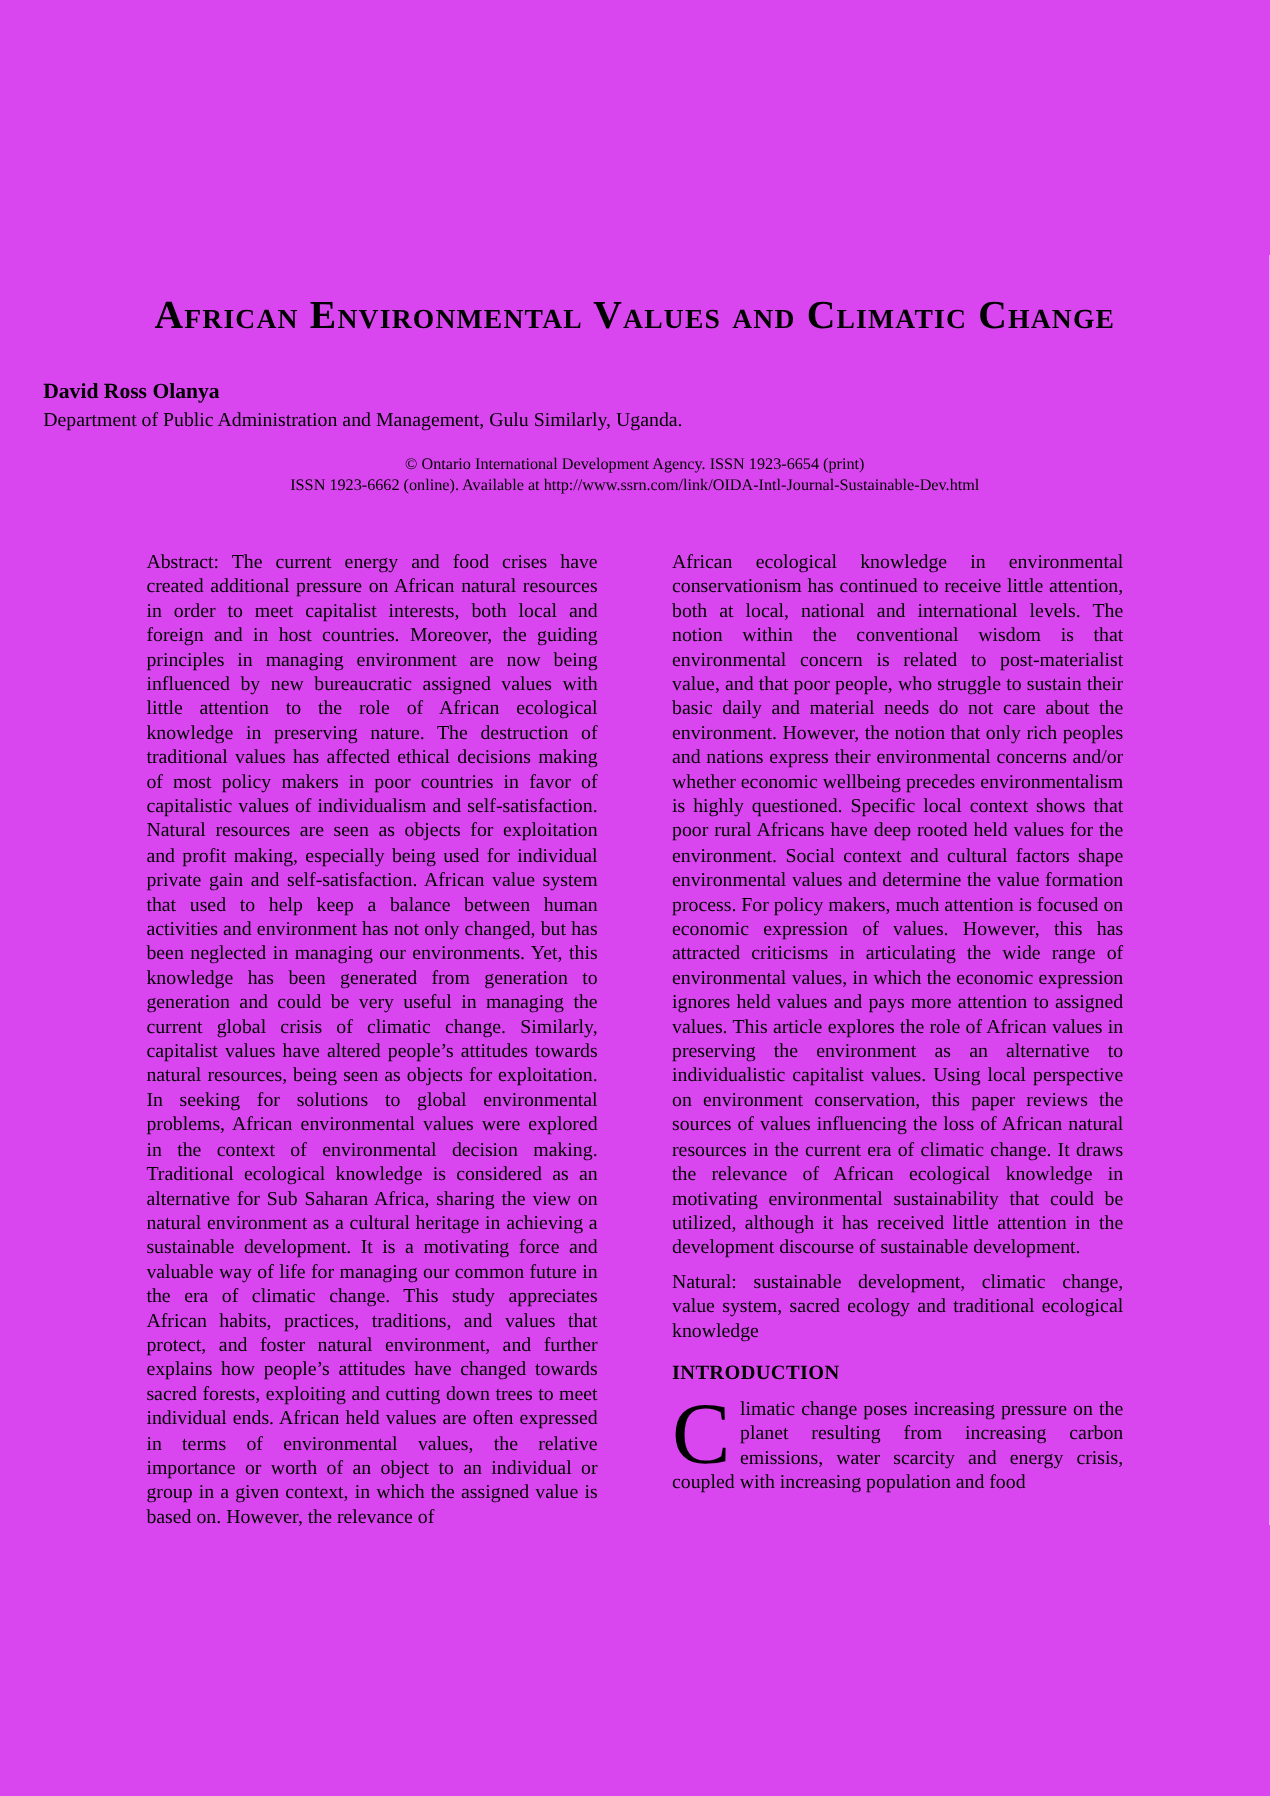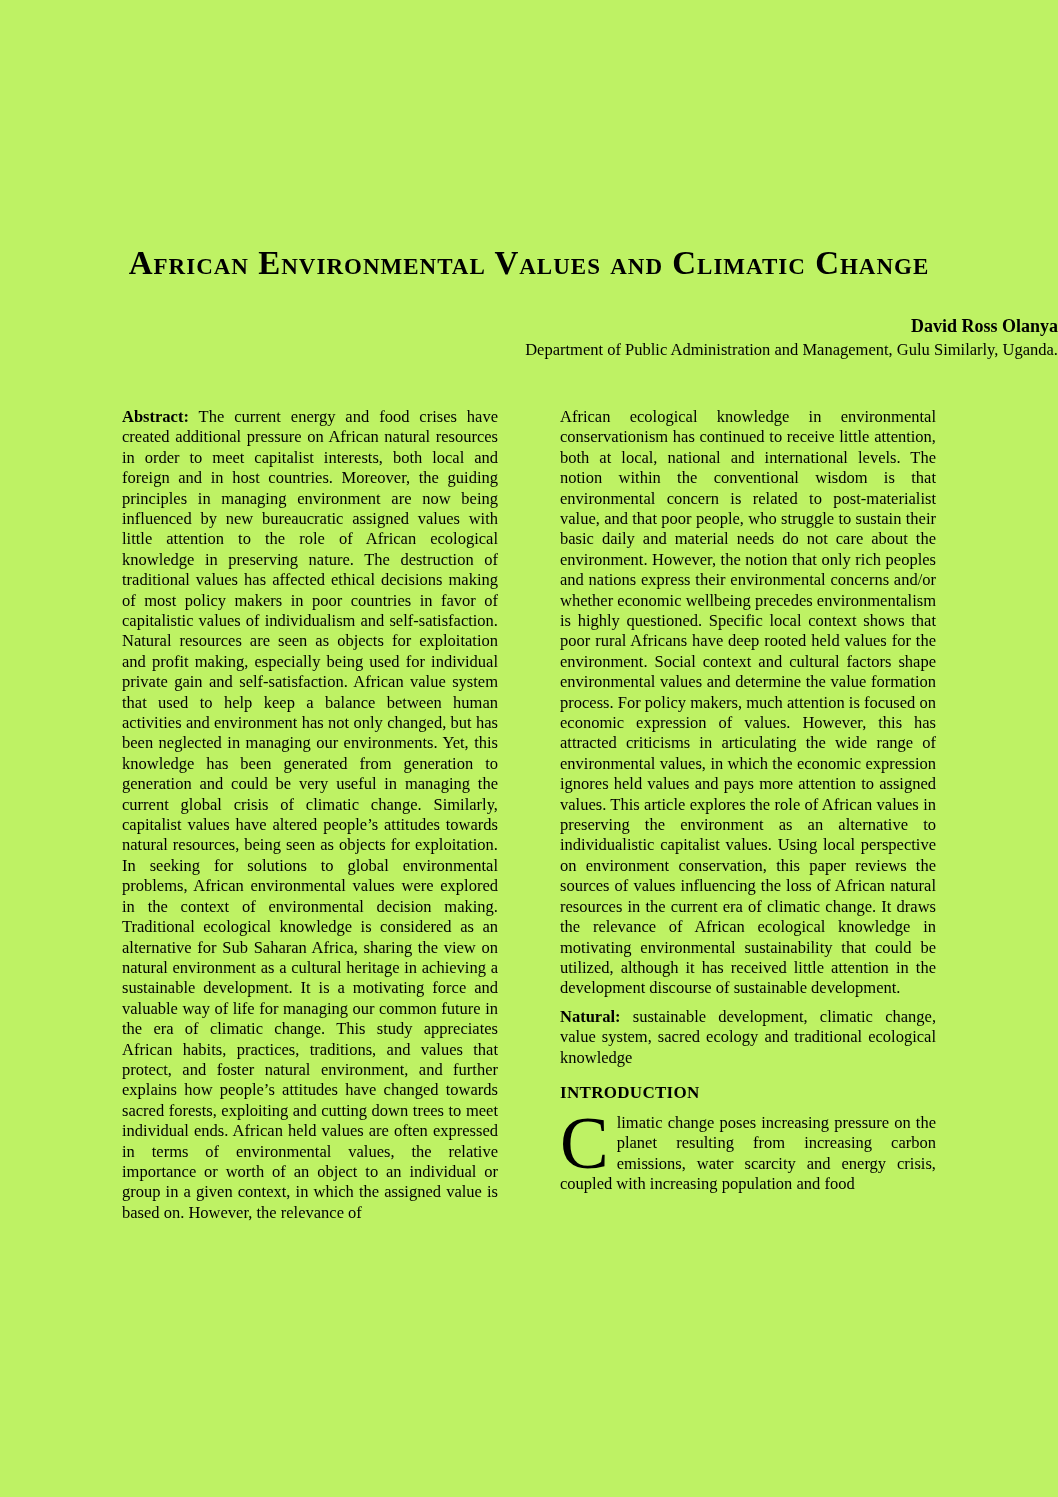--- a/index.html
+++ b/index.html
@@ -1,38 +1,38 @@
 <!DOCTYPE html>
 <html><head>
 <meta charset="utf-8">
 <style>
   * { box-sizing: border-box; }
   html, body { margin: 0; padding: 0; background: #ffffff; }
   .page {
     width: 1058px;
     height: 1497px;
-    background: #bef264;
+    background: #d946ef;
     color: #000000;
     font-family: "Liberation Serif", "DejaVu Serif", serif;
     padding-top: 245px;
     overflow: hidden;
     position: relative;
   }
   .paper-title {
     margin: 0;
     text-align: center;
     font-variant: small-caps;
     font-weight: 700;
     font-size: 33px;
     line-height: 1.15;
     letter-spacing: 1px;
   }
   .author-block {
     margin-top: 32px;
-    text-align: right;
+    text-align: left;
     font-size: 16.5px;
     line-height: 23px;
     margin-left: 36px;
   }
   .author-name {
     font-weight: 700;
     font-size: 18px;
   }
   .issn-block {
     margin-top: 17px;
@@ -47,21 +47,21 @@
     margin-top: 46px;
   }
   .col { width: 376px; }
   .body-text {
     margin: 0;
     font-size: 16.5px;
     line-height: 20.4px;
     text-align: justify;
   }
   .keywords { margin-top: 8px; }
-  .plabel { font-weight: 700; }
+  .plabel { font-weight: 400; }
   .section-heading {
     margin: 15px 0 10px 0;
     text-align: left;
     font-size: 17px;
     font-weight: 700;
     letter-spacing: 0.3px;
   }
   .dropcap {
     float: left;
     font-size: 73px;
@@ -74,20 +74,24 @@
 
 <div class="page">
 
   <h1 class="paper-title">African Environmental Values and Climatic Change</h1>
 
   <div class="author-block">
     <div class="author-name">David Ross Olanya</div>
     <div class="affiliation">Department of Public Administration and Management, Gulu Similarly, Uganda.</div>
   </div>
 
+  <div class="issn-block">
+    <div>© Ontario International Development Agency. ISSN 1923-6654 (print)</div>
+    <div>ISSN 1923-6662 (online). Available at http://www.ssrn.com/link/OIDA-Intl-Journal-Sustainable-Dev.html</div>
+  </div>
 
   <div class="columns">
 
     <div class="col">
       <p class="body-text">
         <b class="plabel">Abstract:</b>
         <span>The current energy and food crises have created additional pressure on African natural resources in order to meet capitalist interests, both local and foreign and in host countries. Moreover, the guiding principles in managing environment are now being influenced by new bureaucratic assigned values with little attention to the role of African ecological knowledge in preserving nature. The destruction of traditional values has affected ethical decisions making of most policy makers in poor countries in favor of capitalistic values of individualism and self-satisfaction. Natural resources are seen as objects for exploitation and profit making, especially being used for individual private gain and self-satisfaction. African value system that used to help keep a balance between human activities and environment has not only changed, but has been neglected in managing our environments. Yet, this knowledge has been generated from generation to generation and could be very useful in managing the current global crisis of climatic change. Similarly, capitalist values have altered people’s attitudes towards natural resources, being seen as objects for exploitation. In seeking for solutions to global environmental problems, African environmental values were explored in the context of environmental decision making. Traditional ecological knowledge is considered as an alternative for Sub Saharan Africa, sharing the view on natural environment as a cultural heritage in achieving a sustainable development. It is a motivating force and valuable way of life for managing our common future in the era of climatic change. This study appreciates African habits, practices, traditions, and values that protect, and foster natural environment, and further explains how people’s attitudes have changed towards sacred forests, exploiting and cutting down trees to meet individual ends. African held values are often expressed in terms of environmental values, the relative importance or worth of an object to an individual or group in a given context, in which the assigned value is based on. However, the relevance of</span>
       </p>
     </div>
 

